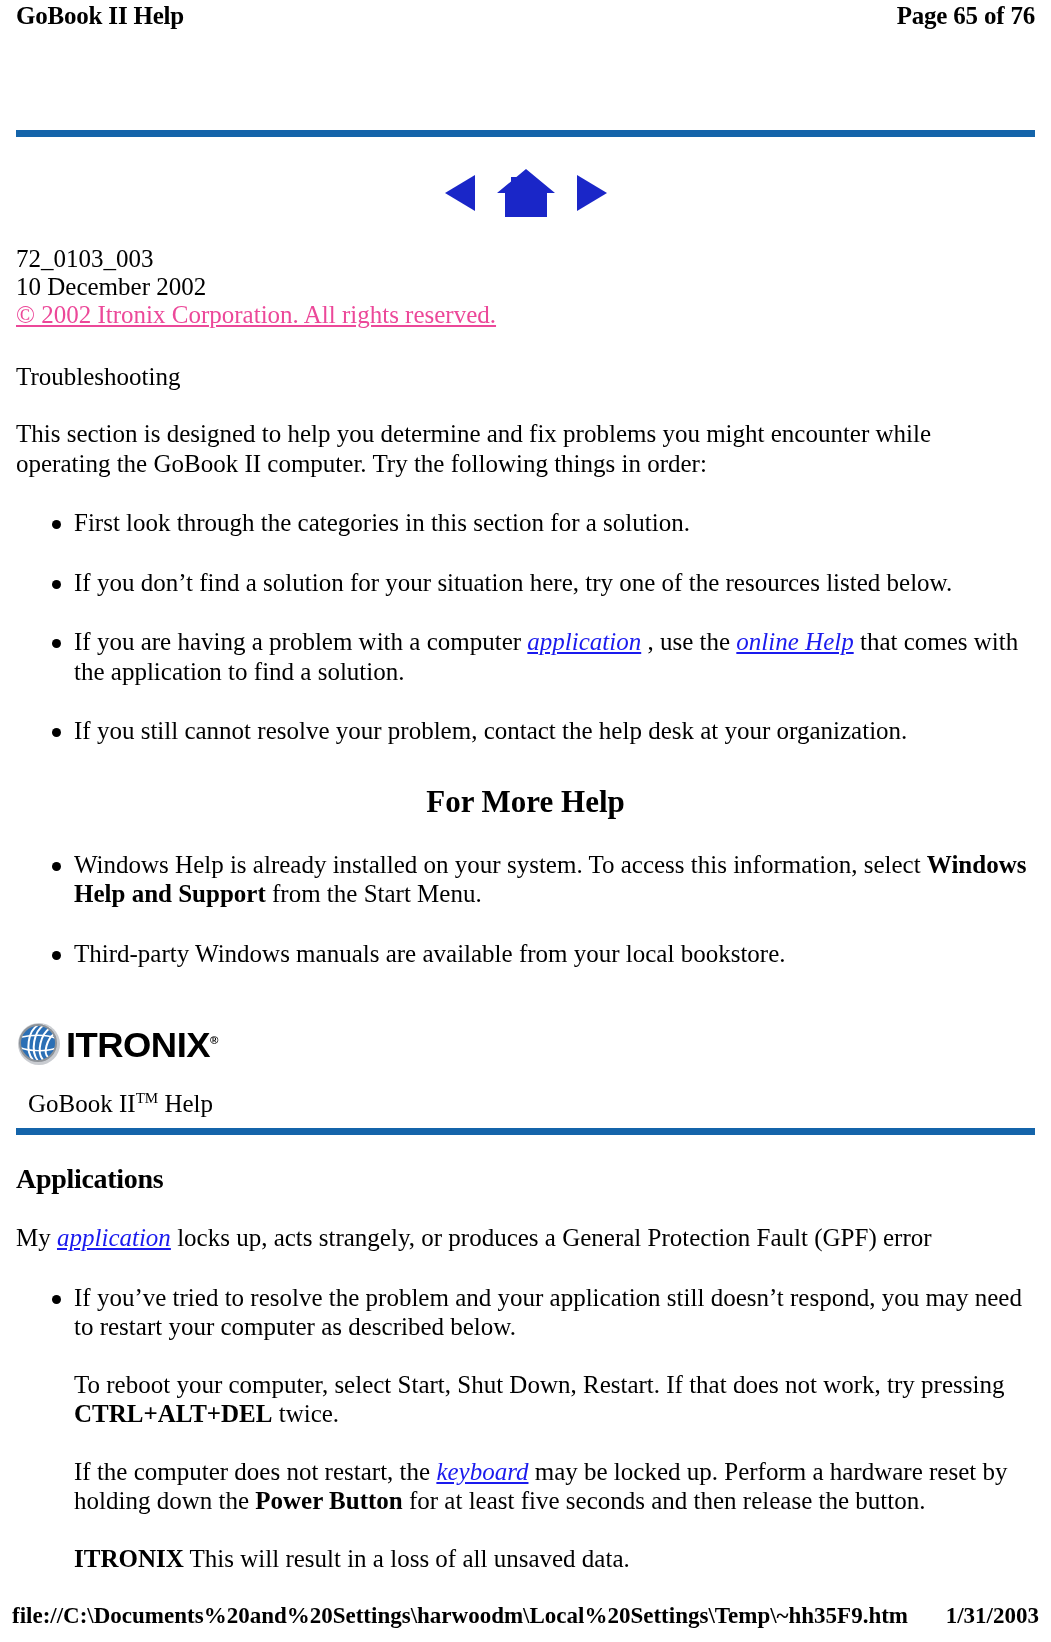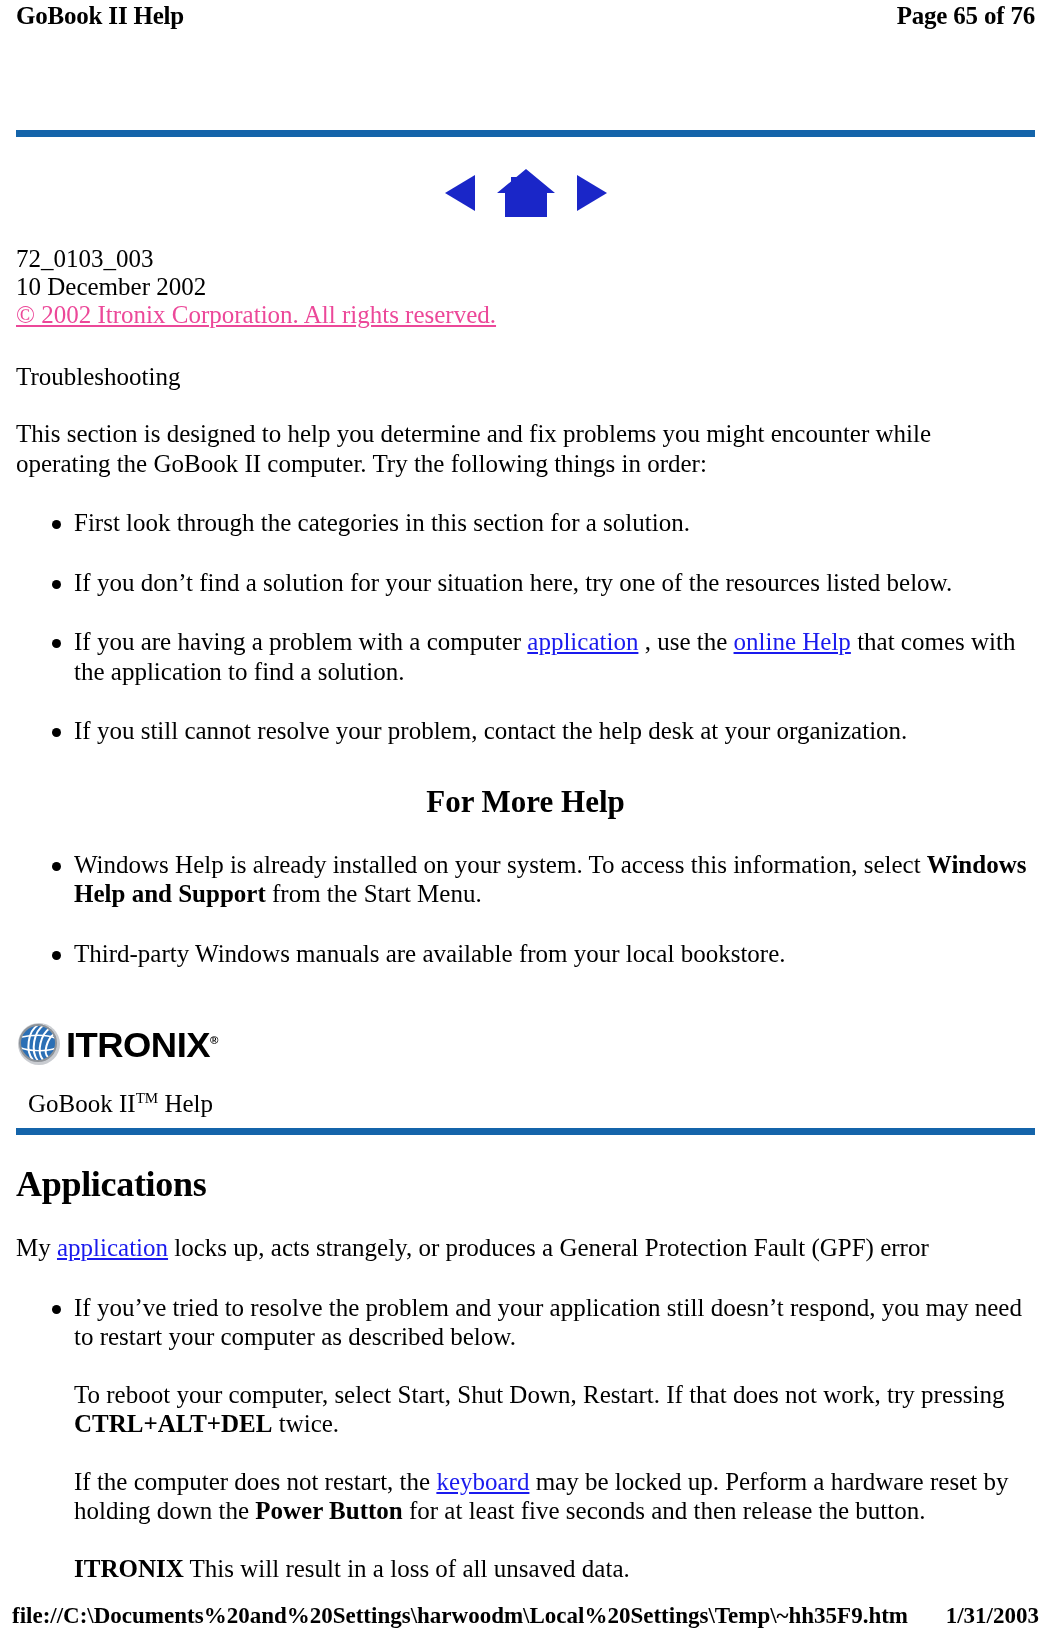--- a/index.html
+++ b/index.html
@@ -74,20 +74,21 @@
   }
   p.body {
     font-size: 25px;
     line-height: 1.18;
     margin: 28px 0 0 0;
     max-width: 975px;
   }
   a.inline-link {
     color: #1a1aee;
     text-decoration: underline;
+    font-style: italic;
   }
   b, strong { font-weight: bold; }
 
   ul.bullets {
     list-style: none;
     margin: 0;
     padding: 0;
   }
   ul.bullets li {
     position: relative;
@@ -143,21 +144,21 @@
   }
 
   .banner-title {
     font-size: 25px;
     margin-top: 22px;
     padding-left: 12px;
   }
   .banner-title sup { font-size: 15px; }
 
   h1.page-head {
-    font-size: 36px;
+    font-size: 28px;
     font-weight: bold;
     margin: 28px 0 0 0;
     letter-spacing: -0.3px;
   }
 
   
   .print-footer {
     position: absolute;
     left: 12px;
     right: 12px;

